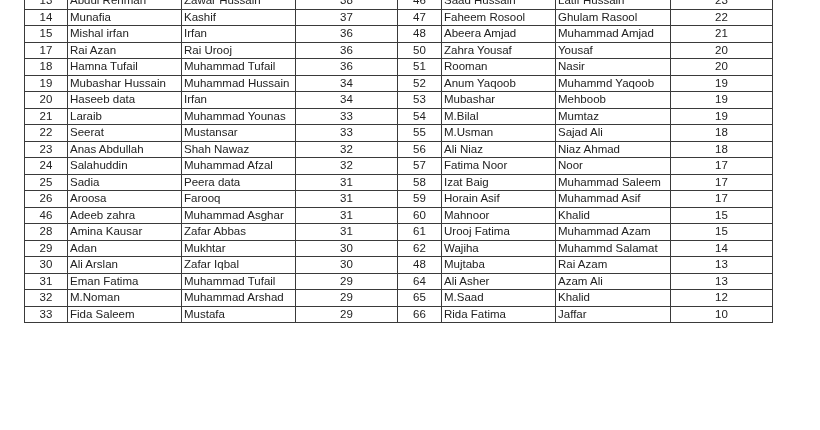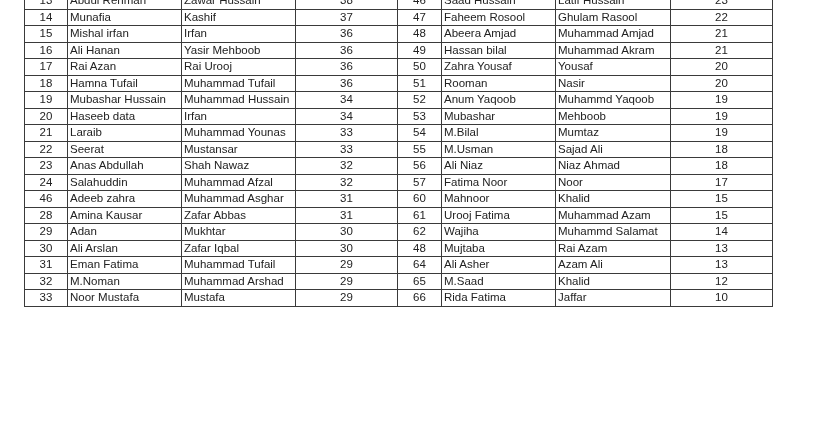--- a/index.html
+++ b/index.html
@@ -53,30 +53,20 @@
           <td class="num">15</td>
           <td class="txt">Mishal irfan</td>
           <td class="txt">Irfan</td>
           <td class="mk">36</td>
           <td class="num">48</td>
           <td class="txt">Abeera Amjad</td>
           <td class="txt">Muhammad Amjad</td>
           <td class="mk">21</td>
         </tr>
         <tr>
-          <td class="num">16</td>
-          <td class="txt">Ali Hanan</td>
-          <td class="txt">Yasir Mehboob</td>
-          <td class="mk">36</td>
-          <td class="num">49</td>
-          <td class="txt">Hassan bilal</td>
-          <td class="txt">Muhammad Akram</td>
-          <td class="mk">21</td>
-        </tr>
-        <tr>
           <td class="num">17</td>
           <td class="txt">Rai Azan</td>
           <td class="txt">Rai Urooj</td>
           <td class="mk">36</td>
           <td class="num">50</td>
           <td class="txt">Zahra Yousaf</td>
           <td class="txt">Yousaf</td>
           <td class="mk">20</td>
         </tr>
         <tr>
@@ -143,20 +133,40 @@
           <td class="num">24</td>
           <td class="txt">Salahuddin</td>
           <td class="txt">Muhammad Afzal</td>
           <td class="mk">32</td>
           <td class="num">57</td>
           <td class="txt">Fatima Noor</td>
           <td class="txt">Noor</td>
           <td class="mk">17</td>
         </tr>
         <tr>
+          <td class="num">25</td>
+          <td class="txt">Sadia</td>
+          <td class="txt">Peera data</td>
+          <td class="mk">31</td>
+          <td class="num">58</td>
+          <td class="txt">Izat Baig</td>
+          <td class="txt">Muhammad Saleem</td>
+          <td class="mk">17</td>
+        </tr>
+        <tr>
+          <td class="num">26</td>
+          <td class="txt">Aroosa</td>
+          <td class="txt">Farooq</td>
+          <td class="mk">31</td>
+          <td class="num">59</td>
+          <td class="txt">Horain Asif</td>
+          <td class="txt">Muhammad Asif</td>
+          <td class="mk">17</td>
+        </tr>
+        <tr>
           <td class="num">46</td>
           <td class="txt">Adeeb zahra</td>
           <td class="txt">Muhammad Asghar</td>
           <td class="mk">31</td>
           <td class="num">60</td>
           <td class="txt">Mahnoor</td>
           <td class="txt">Khalid</td>
           <td class="mk">15</td>
         </tr>
         <tr>
@@ -204,21 +214,21 @@
           <td class="txt">M.Noman</td>
           <td class="txt">Muhammad Arshad</td>
           <td class="mk">29</td>
           <td class="num">65</td>
           <td class="txt">M.Saad</td>
           <td class="txt">Khalid</td>
           <td class="mk">12</td>
         </tr>
         <tr>
           <td class="num">33</td>
-          <td class="txt">Noor Mustafa</td>
+          <td class="txt">Fida Saleem</td>
           <td class="txt">Mustafa</td>
           <td class="mk">29</td>
           <td class="num">66</td>
           <td class="txt">Rida Fatima</td>
           <td class="txt">Jaffar</td>
           <td class="mk">10</td>
         </tr>
       </tbody>
   </table>
 </div>

